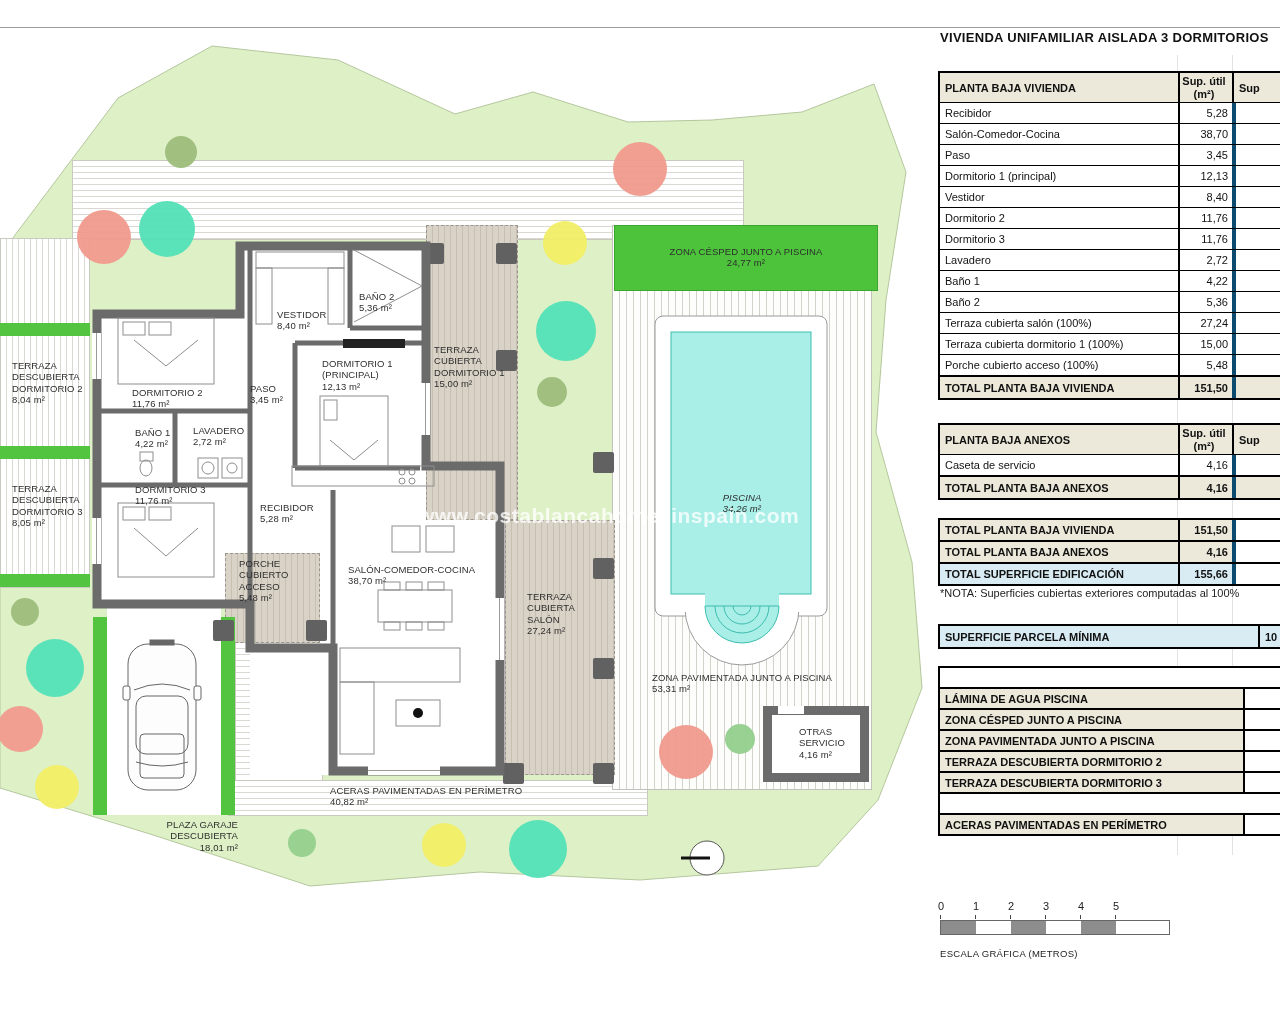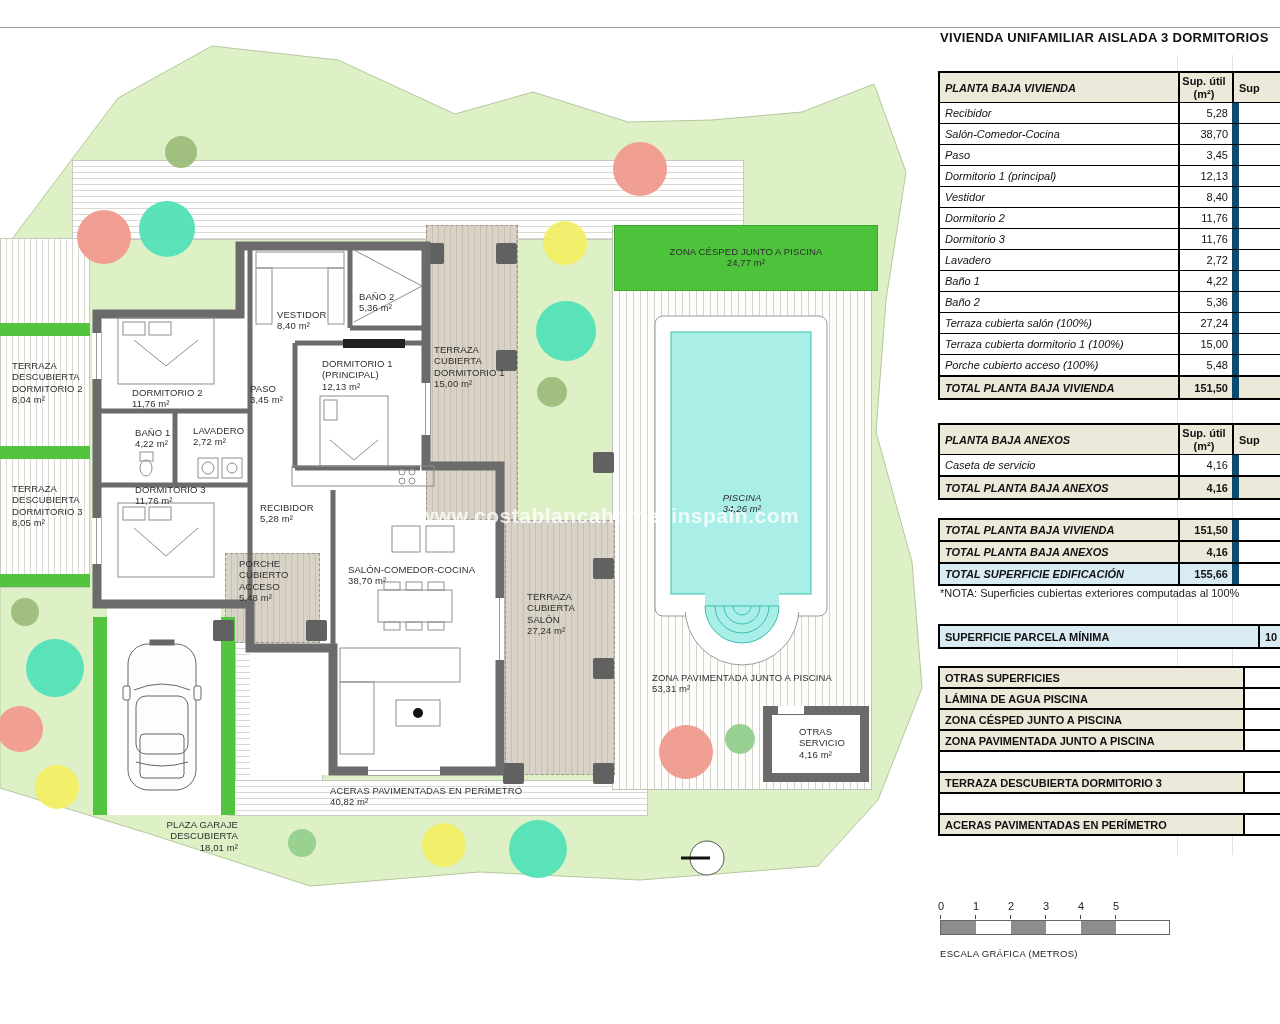--- a/index.html
+++ b/index.html
@@ -27,22 +27,22 @@
   .plabel{color:#2e2e2e;font-size:9.5px;line-height:1.2;letter-spacing:.1px;}
   #watermark{position:absolute;left:418px;top:504px;width:390px;font-size:21px;font-weight:bold;
              color:rgba(255,255,255,.78);letter-spacing:.5px;white-space:nowrap;}
   #panel{position:absolute;left:938px;top:0;width:420px;height:1024px;font-size:11px;color:#111;}
   #doc-title{position:absolute;left:2px;top:30px;font-size:13px;font-weight:bold;white-space:nowrap;letter-spacing:.3px;}
   .gridline{position:absolute;top:55px;height:800px;width:1px;background:#e2e2e2;}
   .tbl{position:absolute;left:0;border:2px solid #000;background:#fff;width:396px;}
   .trow{display:flex;border-top:1px solid #000;align-items:stretch;}
   .trow.first{border-top:none;}
   .trow.thick{border-top:2px solid #000;}
-  .c-label{width:233px;padding-left:5px;border-right:2px solid #000;display:flex;align-items:center;overflow:hidden;white-space:nowrap;font-style:italic;}
-  .c-val{width:48px;padding-right:4px;border-right:7px solid #0c4a6e;display:flex;align-items:center;justify-content:flex-end;}
+  .c-label{width:233px;padding-left:5px;border-right:2px solid #000;display:flex;align-items:center;overflow:hidden;white-space:nowrap;}
+  .c-val{width:48px;padding-right:4px;border-right:4px solid #0c4a6e;display:flex;align-items:center;justify-content:flex-end;}
   .c-stub{flex:1;display:flex;align-items:center;padding-left:5px;overflow:hidden;}
   .c-wide{width:313px;padding-left:5px;border-right:2px solid #000;display:flex;align-items:center;white-space:nowrap;overflow:hidden;}
   .c-wide2{width:298px;padding-left:5px;border-right:2px solid #000;display:flex;align-items:center;white-space:nowrap;overflow:hidden;}
   .beigebg{background:#ece9da;}
   .bluebg{background:#d9ecf4;}
   .bold{font-weight:bold;}
   .hdr2{display:flex;flex-direction:column;align-items:center;justify-content:center;font-weight:bold;line-height:1.15;width:48px;padding-right:4px;border-right:2px solid #000;text-align:center;}
   .nota{position:absolute;left:2px;top:587px;font-size:11px;white-space:nowrap;color:#222;}
   #scalebar{position:absolute;left:0;top:900px;width:260px;height:70px;}
   .sb-num{position:absolute;top:0;width:20px;text-align:center;font-size:11px;color:#222;}
@@ -434,36 +434,36 @@
           </div>
         </div>
         <div class="tbl" style="top: 624px;">
           <div class="trow first" style="height: 21px;">
             <div class="c-wide bold bluebg">SUPERFICIE PARCELA MÍNIMA</div>
             <div class="c-stub bold bluebg">10</div>
           </div>
         </div>
         <div class="tbl" style="top: 666px;">
           <div class="trow first" style="height: 19px;">
-            <div class="c-wide2 bold beigebg">OTRAS SUPERFICIES</div>
             <div class="c-stub"></div>
           </div>
           <div class="trow thick" style="height: 19px;">
             <div class="c-wide2 bold beigebg">LÁMINA DE AGUA PISCINA</div>
             <div class="c-stub"></div>
           </div>
           <div class="trow thick" style="height: 19px;">
             <div class="c-wide2 bold beigebg">ZONA CÉSPED JUNTO A PISCINA</div>
             <div class="c-stub"></div>
           </div>
           <div class="trow thick" style="height: 19px;">
             <div class="c-wide2 bold beigebg">ZONA PAVIMENTADA JUNTO A PISCINA</div>
             <div class="c-stub"></div>
           </div>
           <div class="trow thick" style="height: 19px;">
+            <div class="c-wide2 bold beigebg">TERRAZA DESCUBIERTA DORMITORIO 2</div>
             <div class="c-stub"></div>
           </div>
           <div class="trow thick" style="height: 19px;">
             <div class="c-wide2 bold beigebg">TERRAZA DESCUBIERTA DORMITORIO 3</div>
             <div class="c-stub"></div>
           </div>
           <div class="trow thick" style="height: 19px;">
             <div class="c-stub"></div>
           </div>
           <div class="trow thick" style="height: 19px;">

